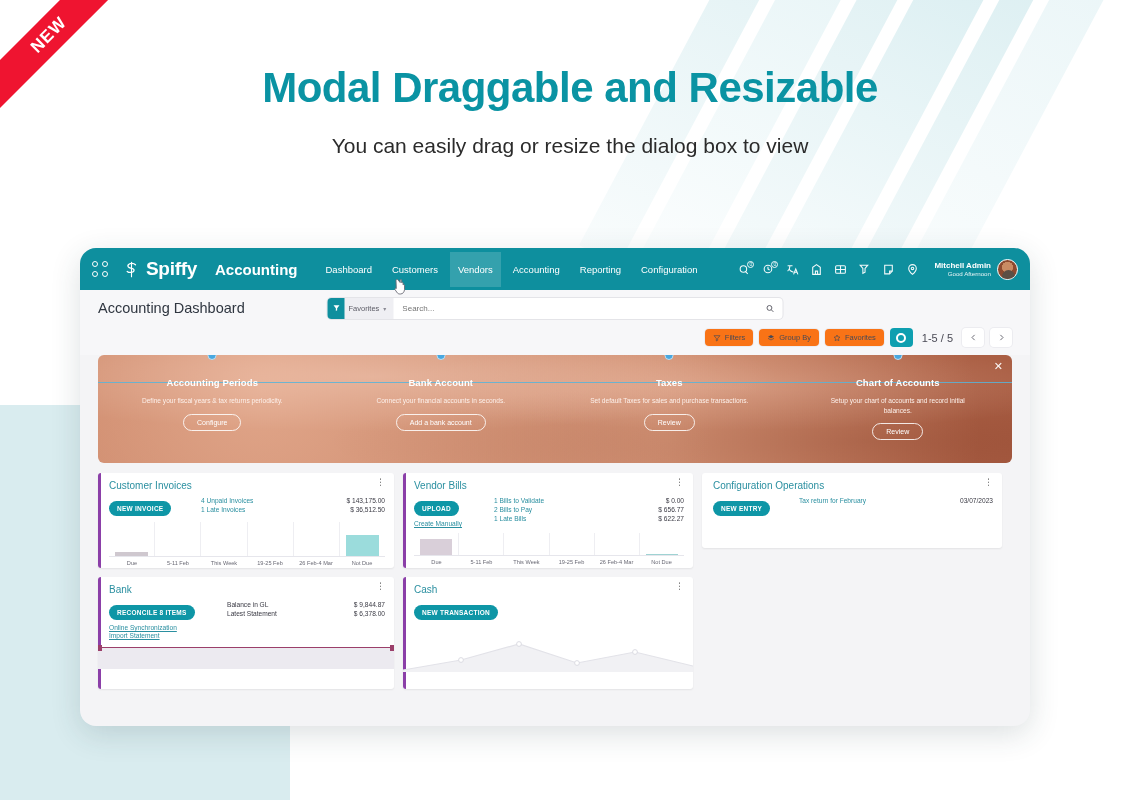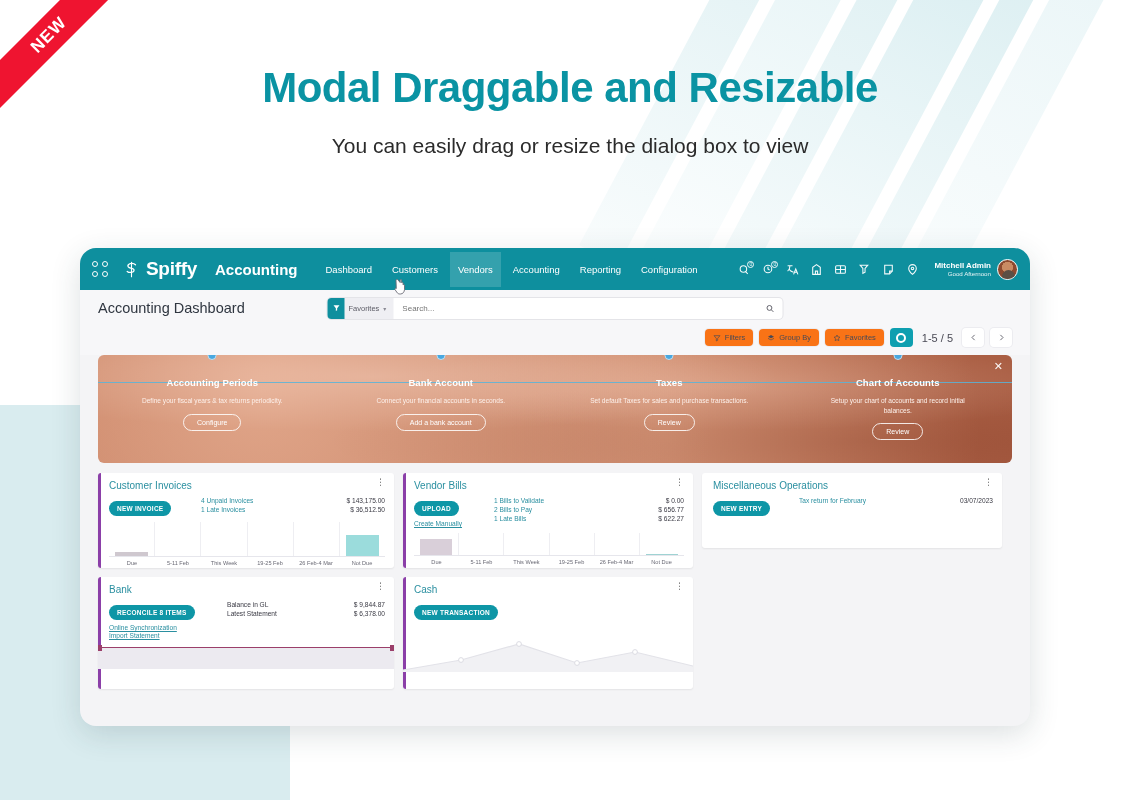--- a/index.html
+++ b/index.html
@@ -606,21 +606,21 @@
           </svg>
         </div>
       </div>
 
     </div>
 
     <div class="col" style="width:300px">
       <div class="card" style="height:75px">
         <div class="inner">
           <div class="c-head">
-            <span class="c-title">Miscellaneous Operations</span>
+            <span class="c-title">Configuration Operations</span>
             <span class="kebab">⋮</span>
           </div>
           <div class="c-body">
             <div class="c-left" style="width:86px">
               <span class="btn-primary">NEW ENTRY</span>
             </div>
             <div class="c-mid">
               <div class="row">
                 <span class="lbl">Tax return for February</span>
                 <span class="val">03/07/2023</span>

